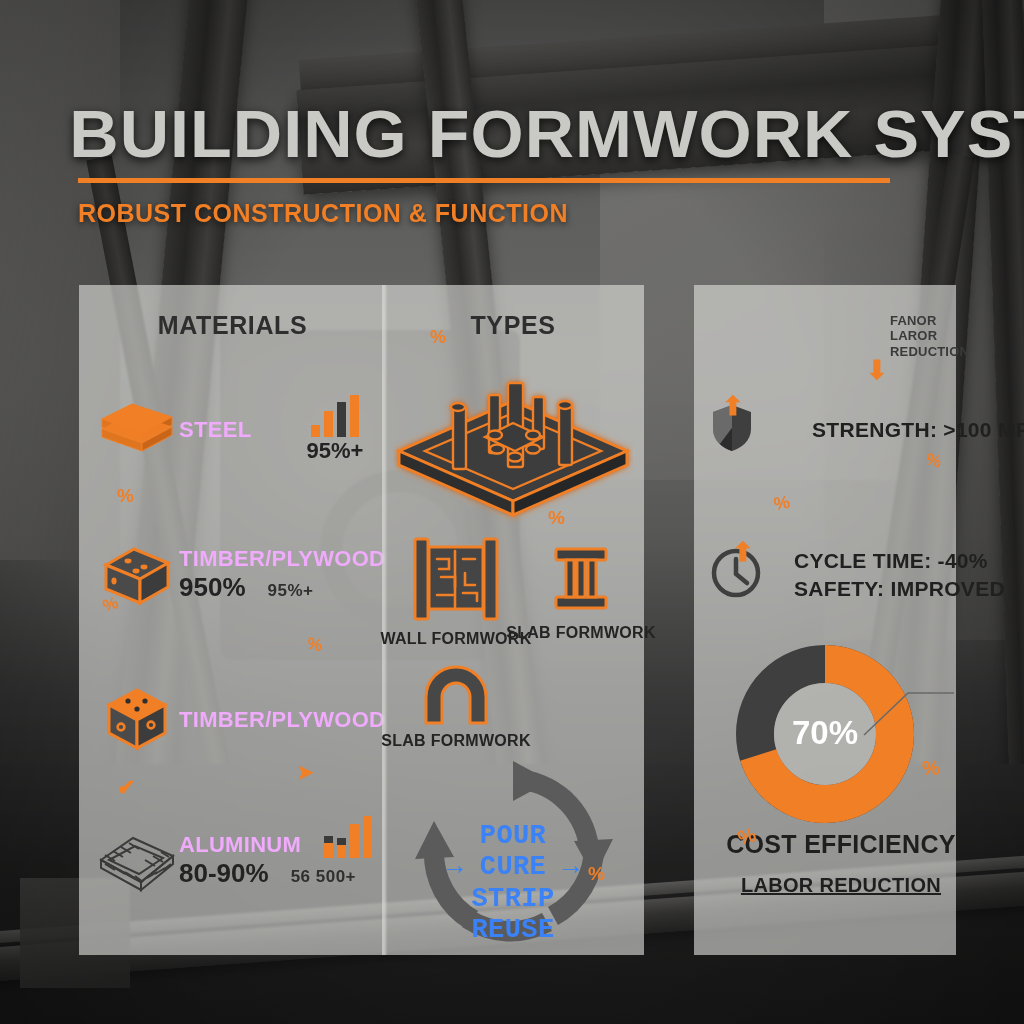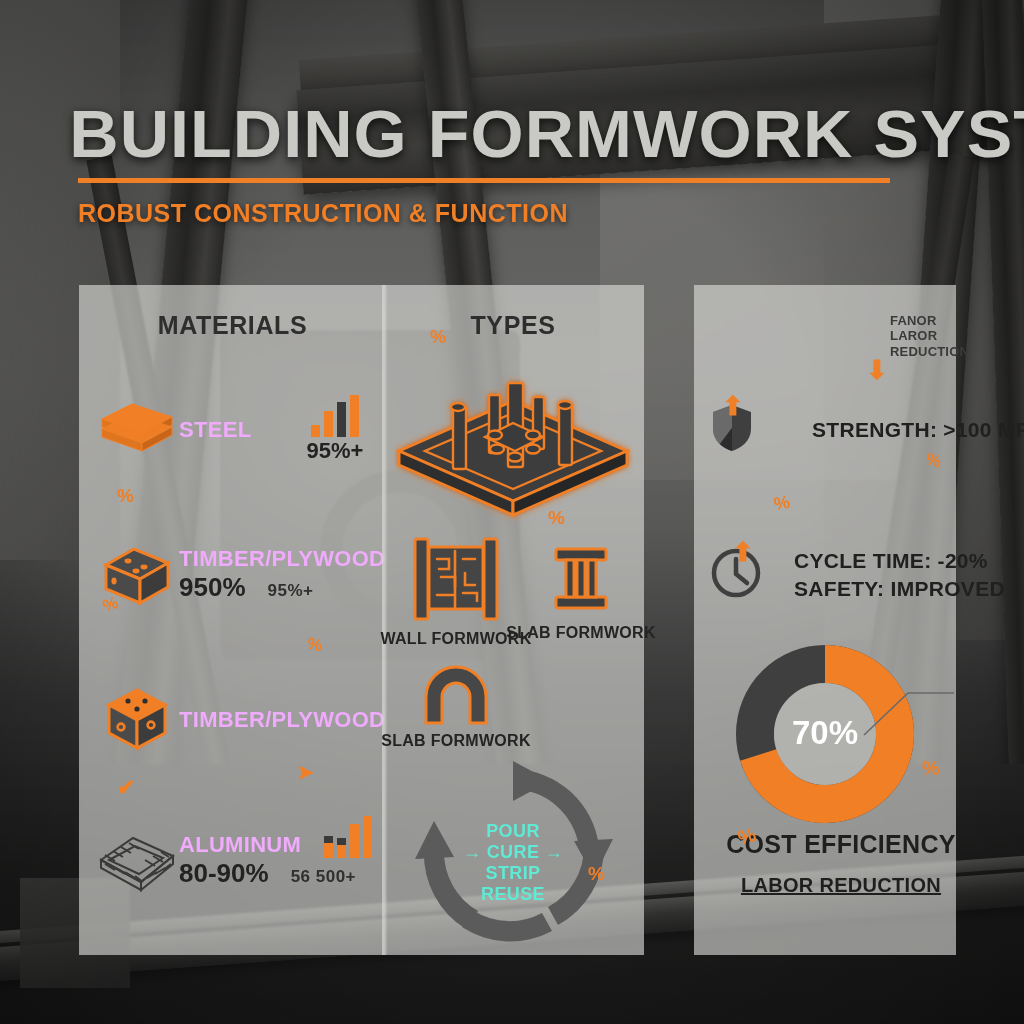--- a/index.html
+++ b/index.html
@@ -137,22 +137,22 @@
   .type-hero { position:absolute; left:0; right:0; top:88px; display:flex; justify-content:center; }
   .type-grid-ico { position:absolute; display:flex; flex-direction:column; align-items:center; }
   .type-cap {
     font-family:"Liberation Sans Narrow","Liberation Sans",sans-serif;
     font-weight:700; font-size:16px; color:#242424; letter-spacing:.3px; margin-top:5px;
     white-space:nowrap;
   }
   .cycle { position:absolute; left:0; right:0; top:470px; display:flex; justify-content:center; }
   .cycle-text {
     position:absolute; left:0; right:0; top:536px; text-align:center;
-    font-family:Liberation Sans, sans-serif;
-    font-weight:700; font-size:18px; color:#5eead4; line-height:1.16; letter-spacing:.4px;
+    font-family:Liberation Mono, monospace;
+    font-weight:700; font-size:27px; color:#3b82f6; line-height:1.16; letter-spacing:.4px;
   }
 
   
   .metric-row { position:absolute; display:flex; align-items:center; gap:14px; }
   .metric-txt {
     font-family:"Liberation Sans Narrow","Liberation Sans",sans-serif;
     font-weight:700; font-size:21px; color:#202020; letter-spacing:.3px; line-height:1.35;
     white-space:nowrap;
   }
   .donut-wrap { position:absolute; left:0; right:0; top:360px; display:flex; justify-content:center; }
@@ -445,21 +445,21 @@
   </div>
 
   <div class="metric-row" style="left:16px; top:262px;">
     <span>
       <svg width="52" height="52" viewBox="0 0 52 52">
         <circle cx="26" cy="26" r="22" fill="none" stroke="#3f3f3f" stroke-width="4.5"></circle>
         <path d="M26 12 V27 L37 36" fill="none" stroke="#3f3f3f" stroke-width="4.5" stroke-linecap="round"></path>
       </svg>
     </span>
     <span style="margin-left:18px;">
-      <div class="metric-txt">CYCLE TIME: -20%</div>
+      <div class="metric-txt">CYCLE TIME: -40%</div>
       <div class="metric-txt">SAFETY: IMPROVED</div>
     </span>
   </div>
 
   <div class="donut-wrap">
     <svg width="178" height="178" viewBox="0 0 178 178">
 
       <circle cx="89" cy="89" r="70" fill="none" stroke="#3f3f3f" stroke-width="38"></circle>
       <circle cx="89" cy="89" r="70" fill="none" stroke="#f07f26" stroke-width="38" stroke-dasharray="307.9 131.9" transform="rotate(-90 89 89)"></circle>
       <circle cx="89" cy="89" r="51" fill="#b8b8b5" opacity=".75"></circle>

